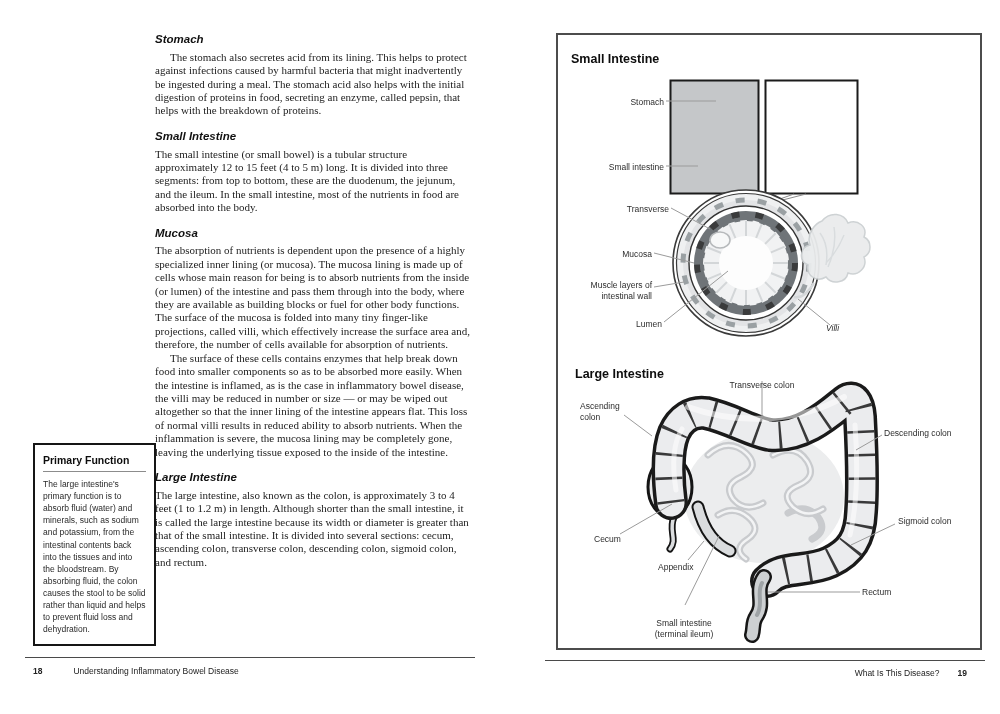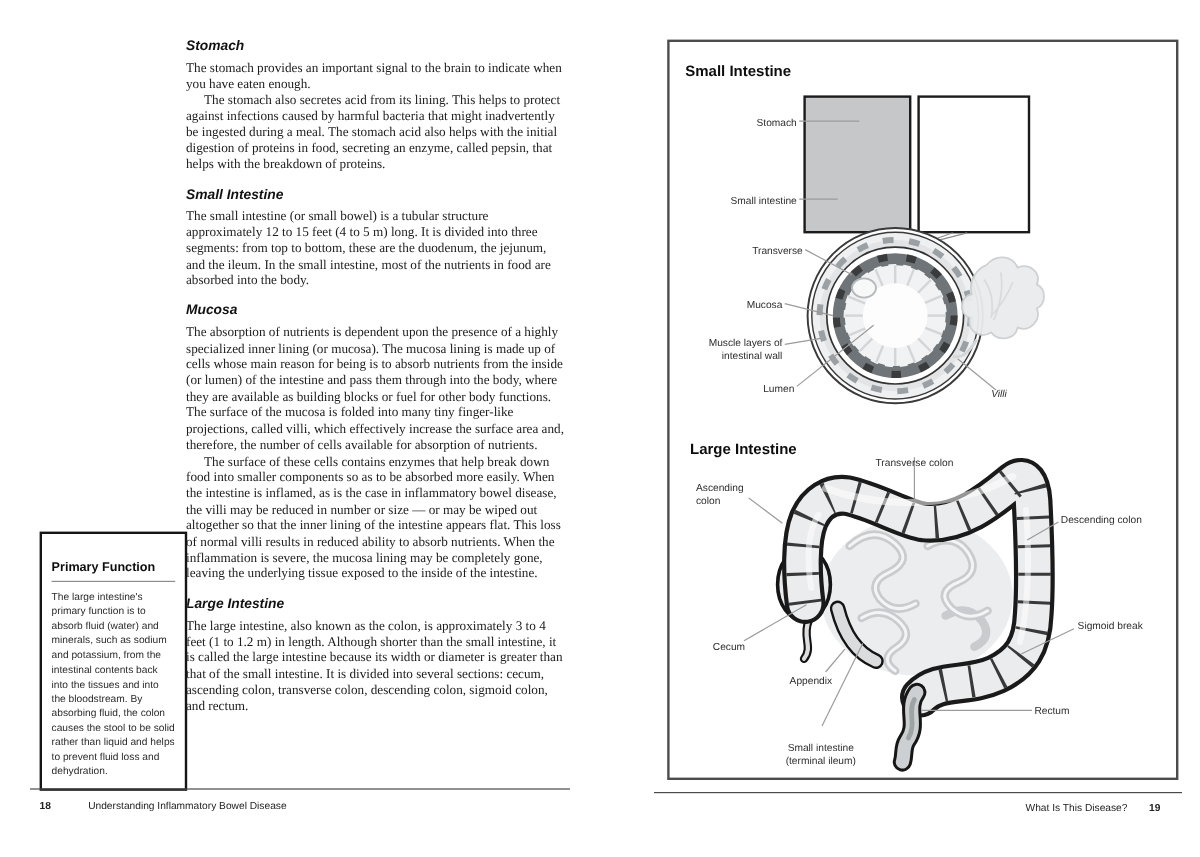--- a/index.html
+++ b/index.html
@@ -10,21 +10,21 @@
   .col{position:absolute;left:155px;top:26px;width:318px;}
   .col h2{font:italic bold 11.5px/1.2 "Liberation Sans",sans-serif;color:#111;
           margin:12px 0 4px 0;}
   .col h2.first{margin-top:7px;}
   .col p{font:11px/13.4px "Liberation Serif",serif;color:#1c1c1c;margin:0;
          text-align:left;}
   .col p.cont{text-indent:15px;}
 
   
   .sidebox{position:absolute;left:33px;top:443px;width:103px;height:184px;
-           border:2px solid #151515;background:#fff;padding:22px 8px 6px 8px;}
+           border:2px solid #151515;background:#fff;padding:9px 8px 6px 8px;}
   .sidebox h3{font:bold 10.5px/1.15 "Liberation Sans",sans-serif;color:#0d0d0d;margin:0 0 5px 0;}
   .sidebox .rule{height:1px;background:#8c8c8c;margin:0 0 6px 0;}
   .sidebox p{font:8.5px/12.1px "Liberation Sans",sans-serif;color:#2a2a2a;margin:0;}
 
   
   .footrule{position:absolute;height:1px;background:#4a4a4a;}
   #footrule-left{left:25px;top:657px;width:450px;}
   #footrule-right{left:545px;top:660px;width:440px;}
   .footer{position:absolute;font:8.5px "Liberation Sans",sans-serif;color:#222;}
   #footer-left{left:33px;top:666px;text-align:center;}
@@ -57,21 +57,20 @@
   #lb-rectum{left:304px;top:552px;}
   #lb-terminal{left:84px;top:571px;width:84px;}
 </style>
 </head>
 <body>
 
 <div>
 
   <div class="col">
     <h2 class="first">Stomach</h2>
-    <p>The stomach provides an important signal to the brain to indicate when you have eaten enough.</p>
     <p class="cont">The stomach also secretes acid from its lining. This helps to protect against infections caused by harmful bacteria that might inadvertently be ingested during a meal. The stomach acid also helps with the initial digestion of proteins in food, secreting an enzyme, called pepsin, that helps with the breakdown of proteins.</p>
 
     <h2>Small Intestine</h2>
     <p>The small intestine (or small bowel) is a tubular structure approximately 12 to 15 feet (4 to 5 m) long. It is divided into three segments: from top to bottom, these are the duodenum, the jejunum, and the ileum. In the small intestine, most of the nutrients in food are absorbed into the body.</p>
 
     <h2>Mucosa</h2>
     <p>The absorption of nutrients is dependent upon the presence of a highly specialized inner lining (or mucosa). The mucosa lining is made up of cells whose main reason for being is to absorb nutrients from the inside (or lumen) of the intestine and pass them through into the body, where they are available as building blocks or fuel for other body functions. The surface of the mucosa is folded into many tiny finger-like projections, called villi, which effectively increase the surface area and, therefore, the number of cells available for absorption of nutrients.</p>
     <p class="cont">The surface of these cells contains enzymes that help break down food into smaller components so as to be absorbed more easily. When the intestine is inflamed, as is the case in inflammatory bowel disease, the villi may be reduced in number or size — or may be wiped out altogether so that the inner lining of the intestine appears flat. This loss of normal villi results in reduced ability to absorb nutrients. When the inflammation is severe, the mucosa lining may be completely gone, leaving the underlying tissue exposed to the inside of the intestine.</p>
 
     <h2>Large Intestine</h2>
@@ -234,21 +233,21 @@
     <div class="lbl r" id="lb-mucosa">Mucosa</div>
     <div class="lbl r" id="lb-muscle">Muscle layers of intestinal wall</div>
     <div class="lbl r" id="lb-lumen">Lumen</div>
     <div class="lbl" id="lb-villi">Villi</div>
 
     <div class="lbl c" id="lb-transverse">Transverse colon</div>
     <div class="lbl" id="lb-ascending">Ascending colon</div>
     <div class="lbl" id="lb-descending">Descending colon</div>
     <div class="lbl" id="lb-cecum">Cecum</div>
     <div class="lbl" id="lb-appendix">Appendix</div>
-    <div class="lbl" id="lb-sigmoid">Sigmoid break</div>
+    <div class="lbl" id="lb-sigmoid">Sigmoid colon</div>
     <div class="lbl" id="lb-rectum">Rectum</div>
     <div class="lbl c" id="lb-terminal">Small intestine (terminal ileum)</div>
   </div>
 
   <div class="footrule" id="footrule-right"></div>
   <div class="footer" id="footer-right">
     <span>What Is This Disease?</span><span class="pagenum">19</span>
   </div>
 
 </div>

